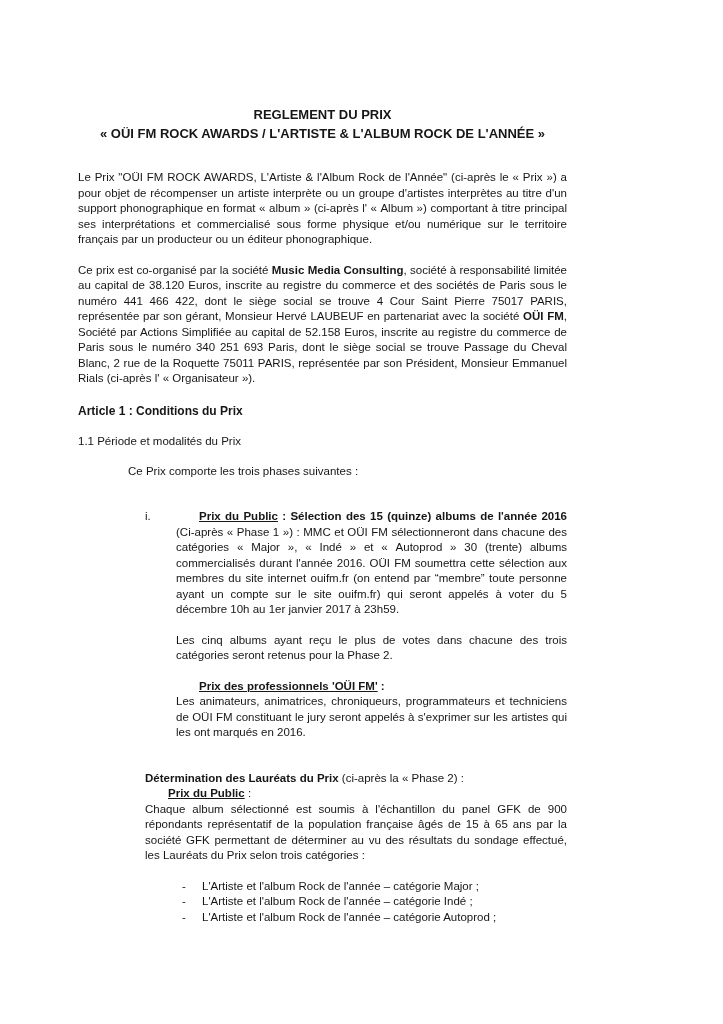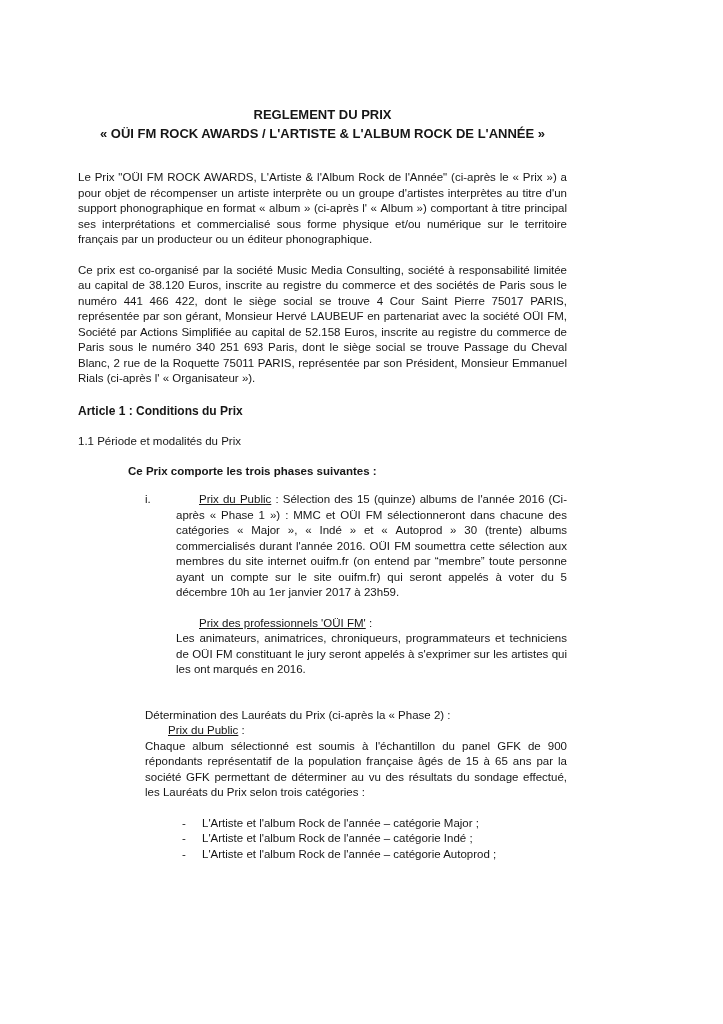--- a/index.html
+++ b/index.html
@@ -18,32 +18,32 @@
   }
   .title {
     text-align: center;
     font-weight: bold;
     font-size: 13px;
     line-height: 19px;
     margin-bottom: 27px;
   }
   .para { margin: 0 0 15px 0; text-align: justify; }
   .tight { margin-bottom: 0; }
-  .b { font-weight: normal; }
+  .b { font-weight: bold; }
   .u { text-decoration: underline; padding-left: 23px; }
   .article-heading {
     font-size: 12px;
     font-weight: bold;
     margin: 17px 0 15px 0;
     line-height: 15.5px;
   }
   .section-heading {
     margin: 0 0 14px 0;
   }
-  .phases-intro { margin: 0 0 13px 0; padding-left: 50px; font-weight: bold; }
+  .phases-intro { margin: 0 0 30px 0; padding-left: 50px; }
   .olist-item { display: flex; margin-left: 67px; }
   .olist-num { width: 31px; flex: none; }
   .olist-content { flex: 1; min-width: 0; }
   .item-ii { margin-top: 15px; }
   .bullets { padding-left: 37px; }
   .bullet { display: flex; line-height: 15.5px; }
   .dash { width: 20px; flex: none; }
 </style>
 </head>
 <body>
@@ -62,20 +62,21 @@
   <h2 class="article-heading">Article 1&nbsp;: Conditions du Prix</h2>
 
   <div class="section-heading">1.1 Période et modalités du Prix</div>
 
   <p class="para phases-intro">Ce Prix comporte les trois phases suivantes&nbsp;:</p>
 
   <div class="olist-item">
     <div class="olist-num">i.</div>
     <div class="olist-content">
       <p class="para"><span class="b u">Prix du Public</span><span class="b">&nbsp;: </span><span class="b">Sélection des 15 (quinze) albums de l'année 2016</span><span> (Ci-après «&nbsp;Phase 1&nbsp;»)&nbsp;: MMC et OÜI FM sélectionneront dans chacune des catégories «&nbsp;Major&nbsp;», «&nbsp;Indé&nbsp;» et «&nbsp;Autoprod&nbsp;» 30 (trente) albums commercialisés durant l'année 2016. OÜI FM soumettra cette sélection aux membres du site internet ouifm.fr (on entend par “membre” toute personne ayant un compte sur le site ouifm.fr) qui seront appelés à voter du 5 décembre 10h au 1er janvier 2017 à 23h59.</span></p>
+      <p class="para"><span>Les cinq albums ayant reçu le plus de votes dans chacune des trois catégories seront retenus pour la Phase 2.</span></p>
       <p class="para tight"><span class="b u">Prix des professionnels 'OÜI FM'</span><span class="b">&nbsp;:</span></p>
       <p class="para"><span>Les animateurs, animatrices, chroniqueurs, programmateurs et techniciens de OÜI FM constituant le jury seront appelés à s'exprimer sur les artistes qui les ont marqués en 2016.</span></p>
     </div>
   </div>
 
   <div class="olist-item item-ii">
     <div class="olist-content">
       <p class="para tight"><span class="b">Détermination des Lauréats du Prix</span><span> (ci-après la «&nbsp;Phase 2)&nbsp;:</span></p>
       <p class="para tight"><span class="b u">Prix du Public</span><span>&nbsp;:</span></p>
       <p class="para"><span>Chaque album sélectionné est soumis à l'échantillon du panel GFK de 900 répondants représentatif de la population française âgés de 15 à 65 ans par la société GFK permettant de déterminer au vu des résultats du sondage effectué, les Lauréats du Prix selon trois catégories&nbsp;:</span></p>

